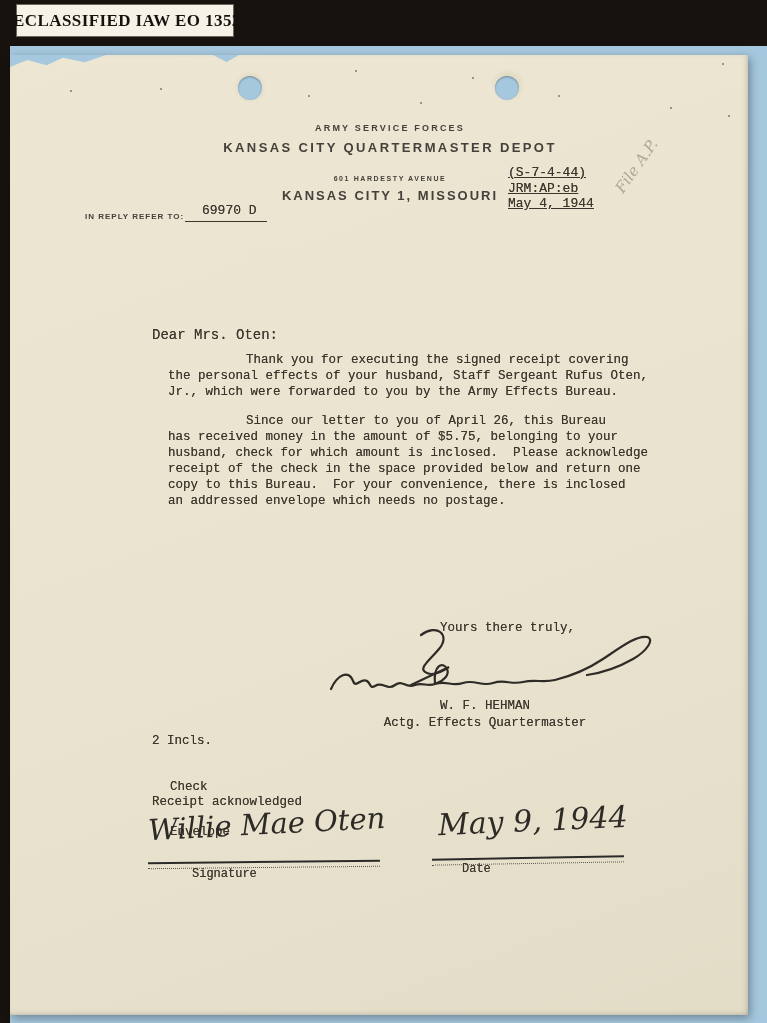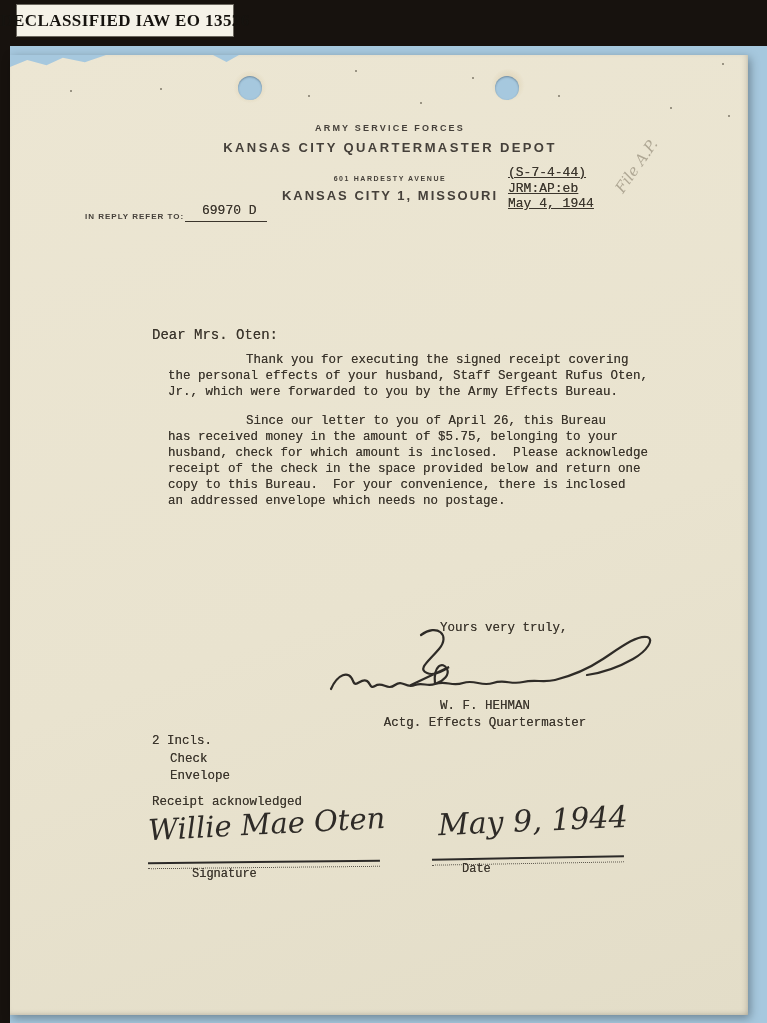--- a/index.html
+++ b/index.html
@@ -58,21 +58,21 @@
   .salutation{position:absolute;left:142px;top:272px;font-size:14px;}
   .body-text{position:absolute;left:142px;top:297px;width:482px;margin-left:16px;}
   .body-text p{margin:0 0 13px 0;font-size:12.5px;line-height:16px;
     white-space:pre-wrap;text-indent:78px;}
 
   .valediction{position:absolute;left:430px;top:566px;font-size:12.5px;}
   .officer-sig{position:absolute;left:313px;top:570px;}
   .signer-block{position:absolute;left:325px;top:643px;width:300px;text-align:center;
     font-size:12.5px;line-height:17px;}
   .enclosures{position:absolute;left:142px;top:678px;font-size:12.5px;line-height:17.5px;}
-  .enclosures .item{padding-left:18px;}
+  .enclosures .item{padding-left:18px;margin-top:28px;}
   .receipt-label{position:absolute;left:142px;top:740px;font-size:12.5px;}
 
   .handwriting{font-family:"DejaVu Serif",serif;font-style:italic;
     color:var(--handwriting-ink,#2e2b27);white-space:nowrap;}
   .ack-sig{position:absolute;left:138px;top:752px;font-size:29px;transform:rotate(-3deg);}
   .sig-line,.date-line{position:absolute;height:4px;border-top:2px solid #2c2a28;
     border-bottom:1px dotted #5a554c;}
   .sig-line{left:138px;top:806px;width:232px;transform:rotate(-.6deg);}
   .sig-label{position:absolute;left:182px;top:812px;font-size:12px;font-family:Liberation Mono, monospace;}
   .rec-date{position:absolute;left:428px;top:748px;font-size:30px;transform:rotate(-2.5deg);}
@@ -138,21 +138,21 @@
 the personal effects of your husband, Staff Sergeant Rufus Oten,
 Jr., which were forwarded to you by the Army Effects Bureau.</p>
       <p>Since our letter to you of April 26, this Bureau
 has received money in the amount of $5.75, belonging to your
 husband, check for which amount is inclosed.  Please acknowledge
 receipt of the check in the space provided below and return one
 copy to this Bureau.  For your convenience, there is inclosed
 an addressed envelope which needs no postage.</p>
     </div>
 
-    <div class="valediction tw">Yours very truly,</div>
+    <div class="valediction tw">Yours there truly,</div>
 
     <svg class="officer-sig" width="340" height="90" viewBox="0 0 340 90">
       <g fill="none" stroke="#2e2b27" stroke-width="2.2" stroke-linecap="round">
         <path d="M98,10 C114,-2 128,10 116,24 C106,36 94,44 104,48 C110,51 120,46 126,42 L88,60"></path>
         <path d="M8,64 C14,50 26,44 30,56 C33,64 38,52 44,56 C48,59 47,64 52,61
                  C60,56 64,66 72,60 C80,54 82,64 92,60 C100,57 104,62 112,59
                  C124,55 128,62 140,58 C152,54 158,62 170,58 C182,54 188,60 200,57
                  C212,54 220,58 232,55 C244,52 262,46 280,34 C298,22 314,10 324,12
                  C332,14 324,26 310,34 C296,42 278,48 264,50"></path>
         <path d="M112,59 C110,40 120,36 124,44 C127,50 120,56 114,58"></path>

